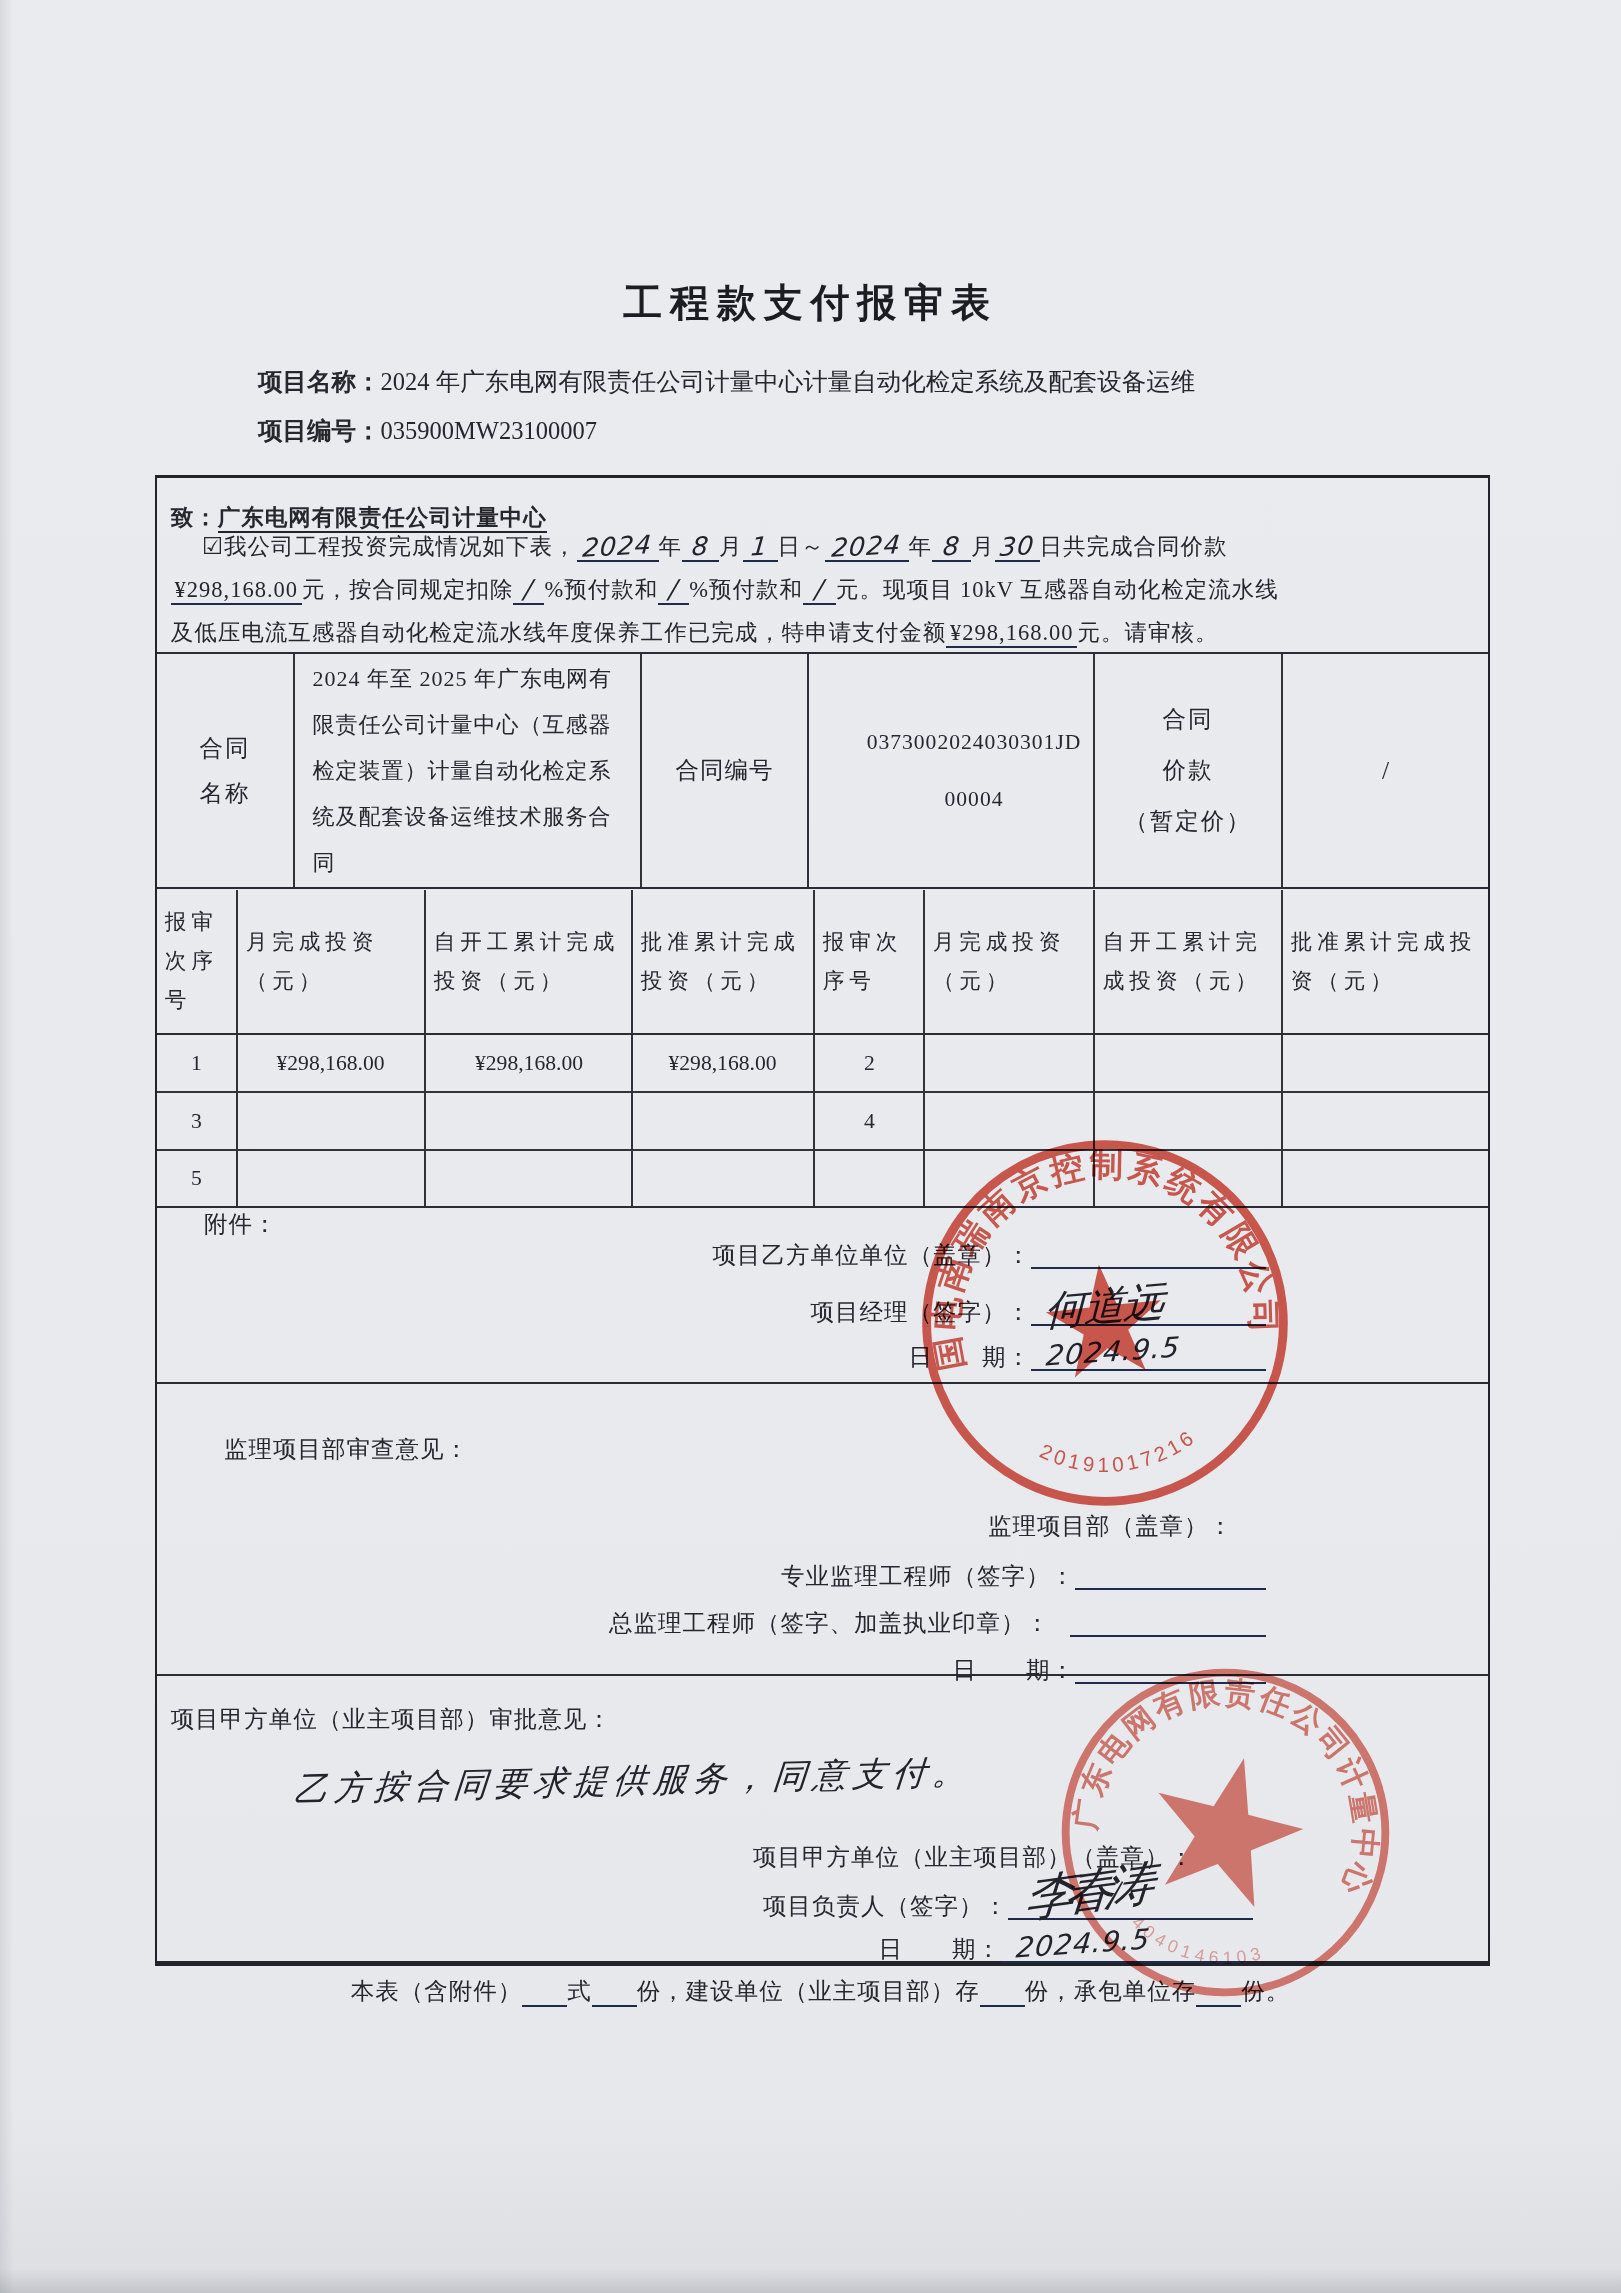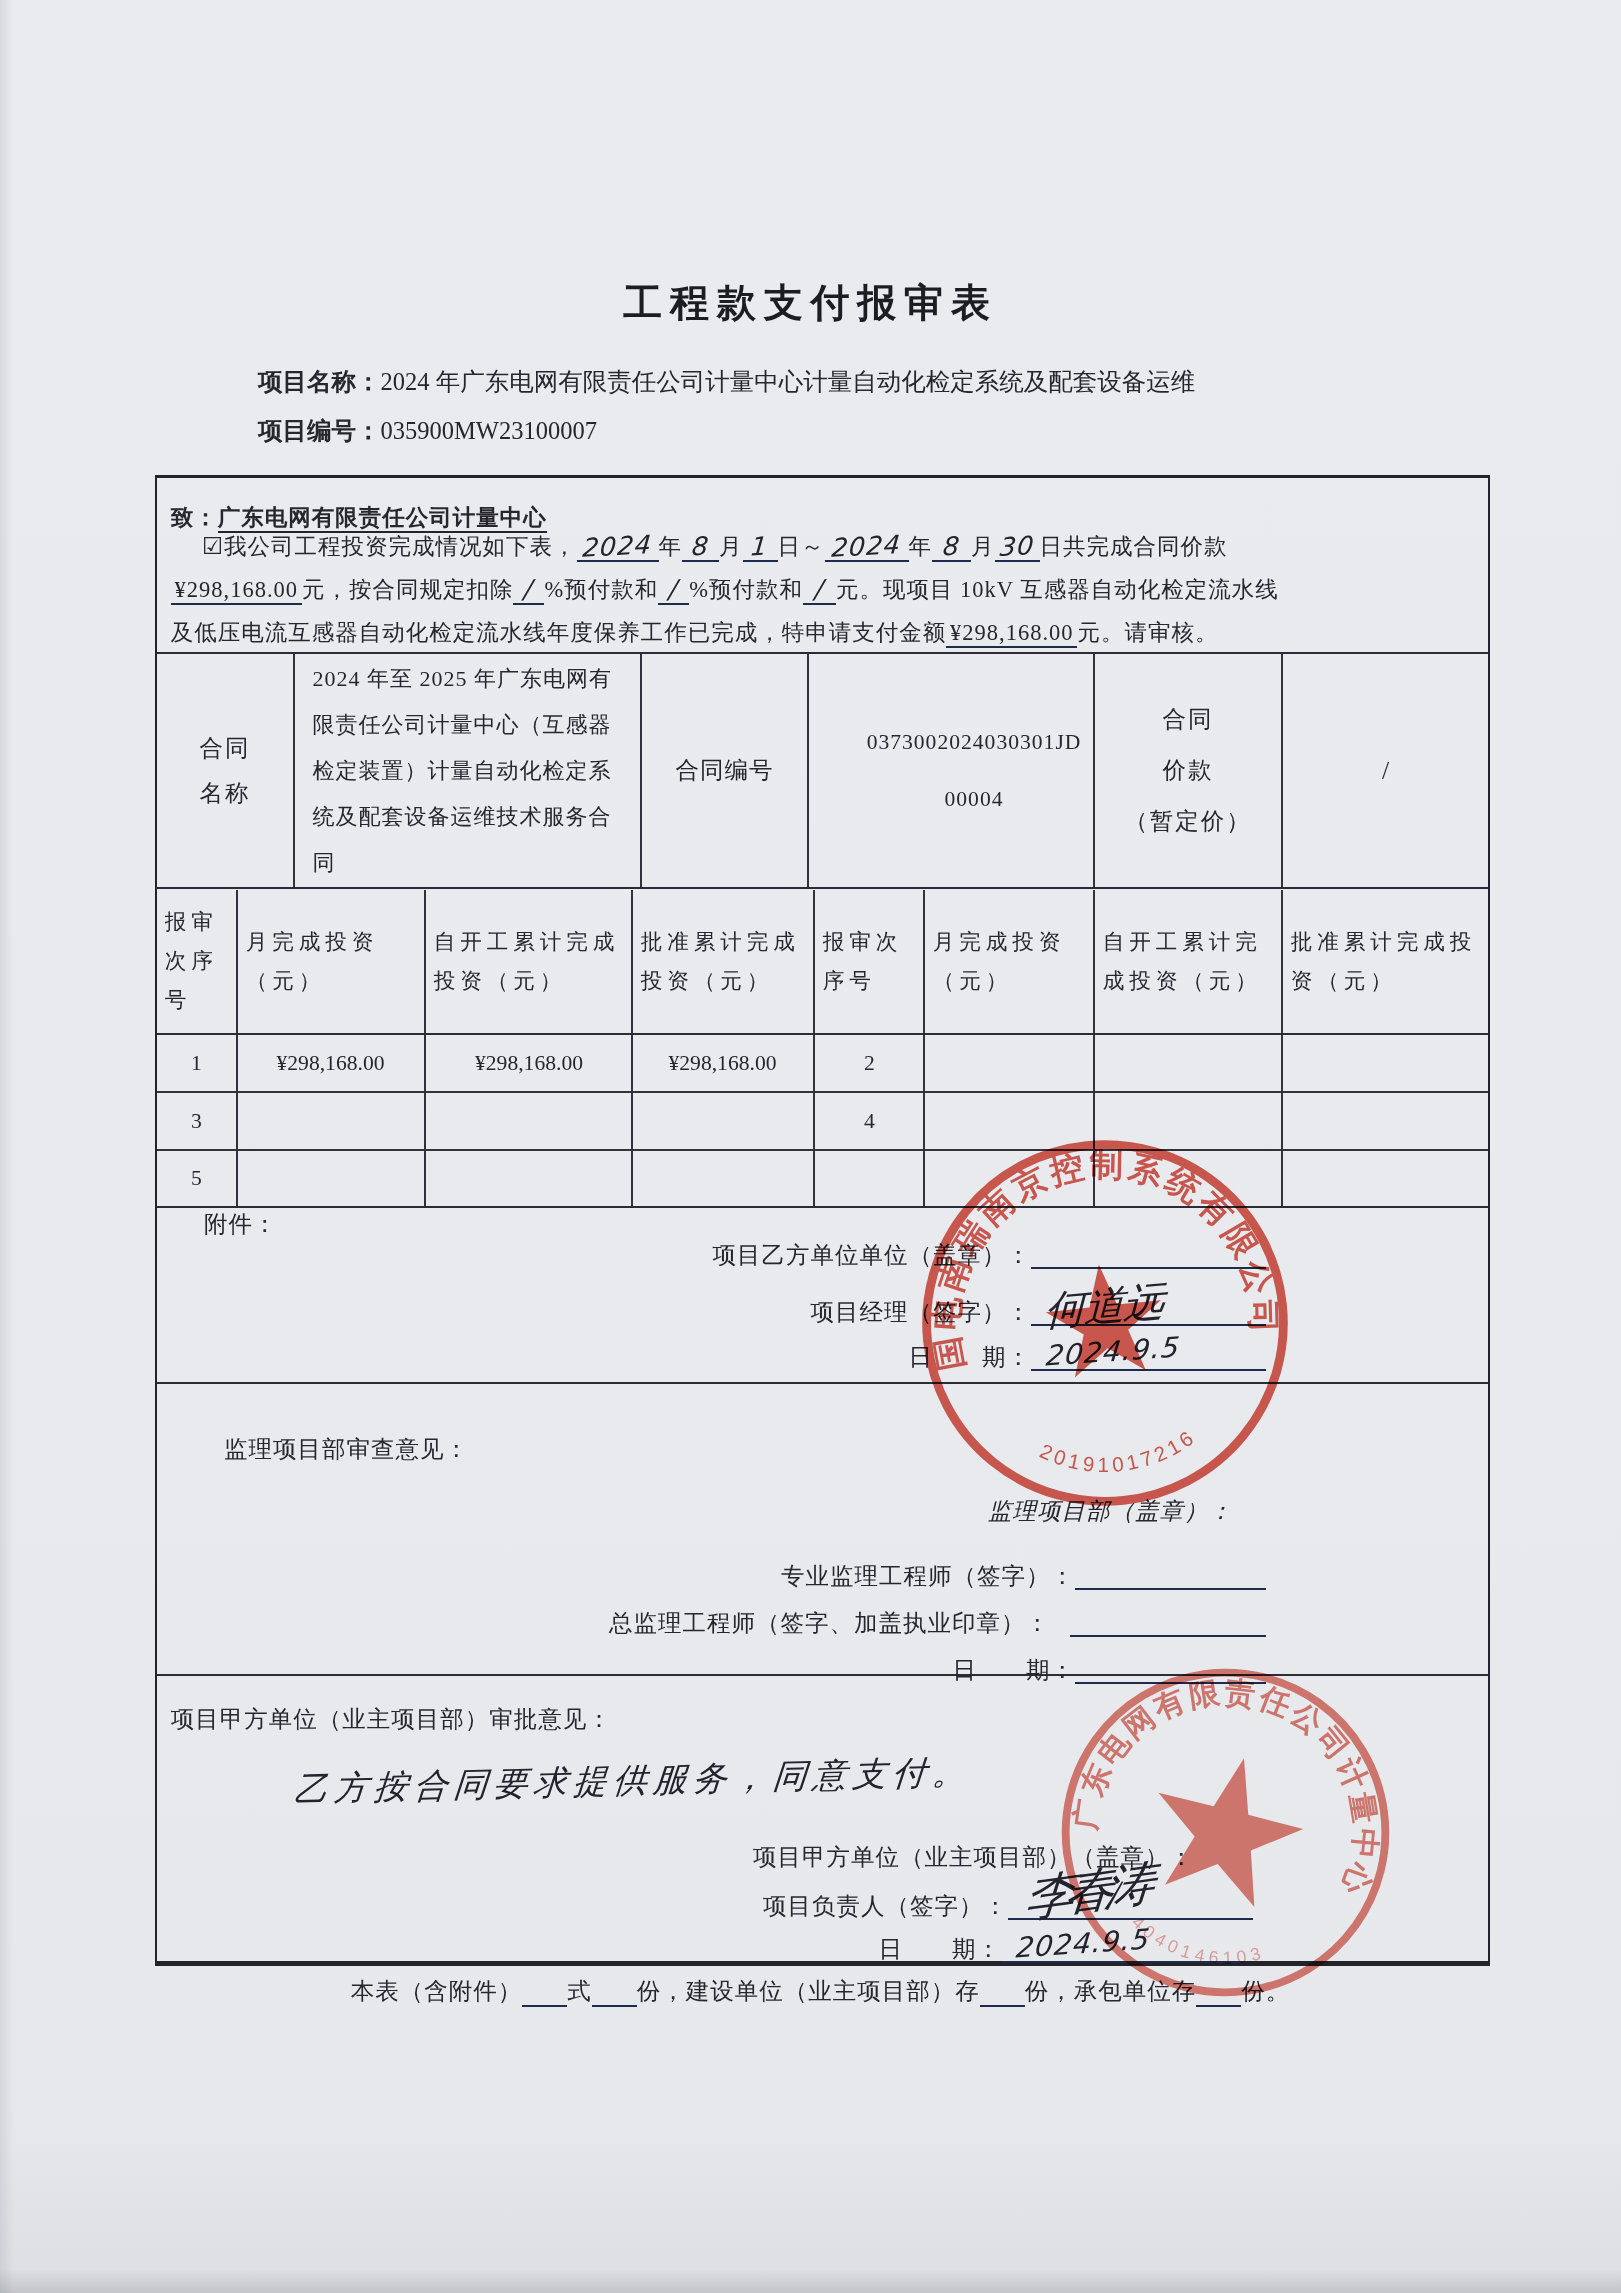--- a/index.html
+++ b/index.html
@@ -180,21 +180,21 @@
       <div class="sigline" style="right:222px;top:153px;">
         <span>日　　期：</span>
           <span class="ul" style="width:235px;">
             <span class="hw hw-date">2024.9.5</span>
           </span>
       </div>
     </div>
 
     <div class="sec bb3" style="top:941px;height:257px;">
       <div class="sec-title" style="left:23px;top:13.7px;margin-left:44px;">监理项目部审查意见：</div>
-      <div class="sigline" style="right:255px;top:76px;font-style:italic;">
+      <div class="sigline" style="right:255px;top:91px;">
         <span>监理项目部（盖章）：</span>
       </div>
       <div class="sigline" style="right:222px;top:141px;">
         <span>专业监理工程师（签字）：</span>
           <span class="ul" style="width:191px;"></span>
       </div>
       <div class="sigline" style="right:222px;top:188px;gap:20px;">
         <span>总监理工程师（签字、加盖执业印章）：</span>
           <span class="ul" style="width:196px;"></span>
       </div>

